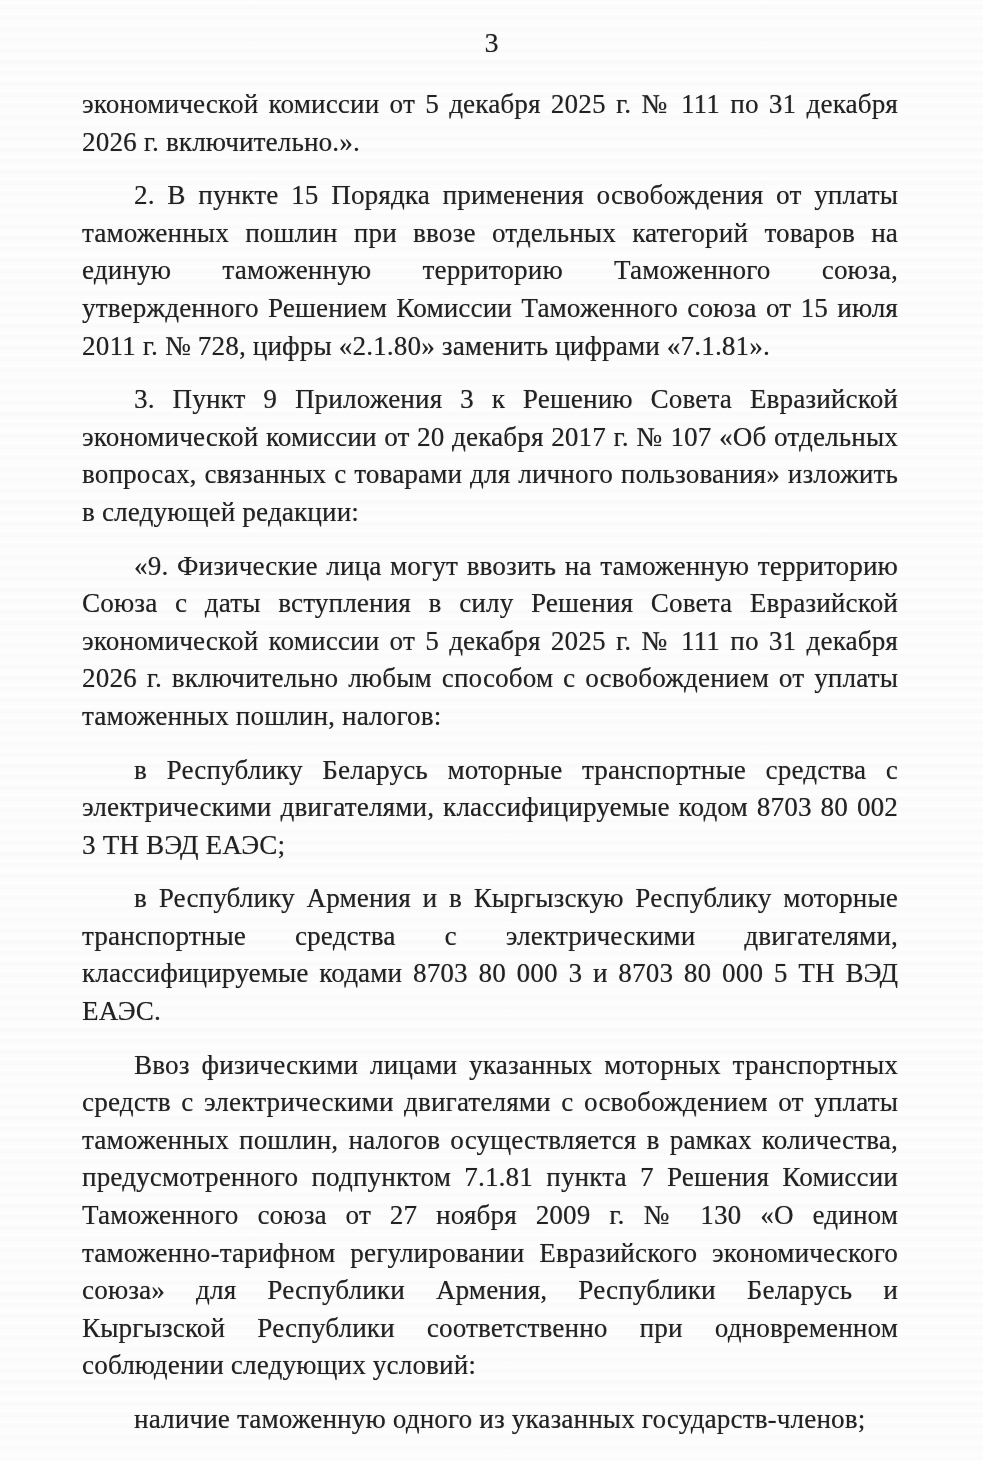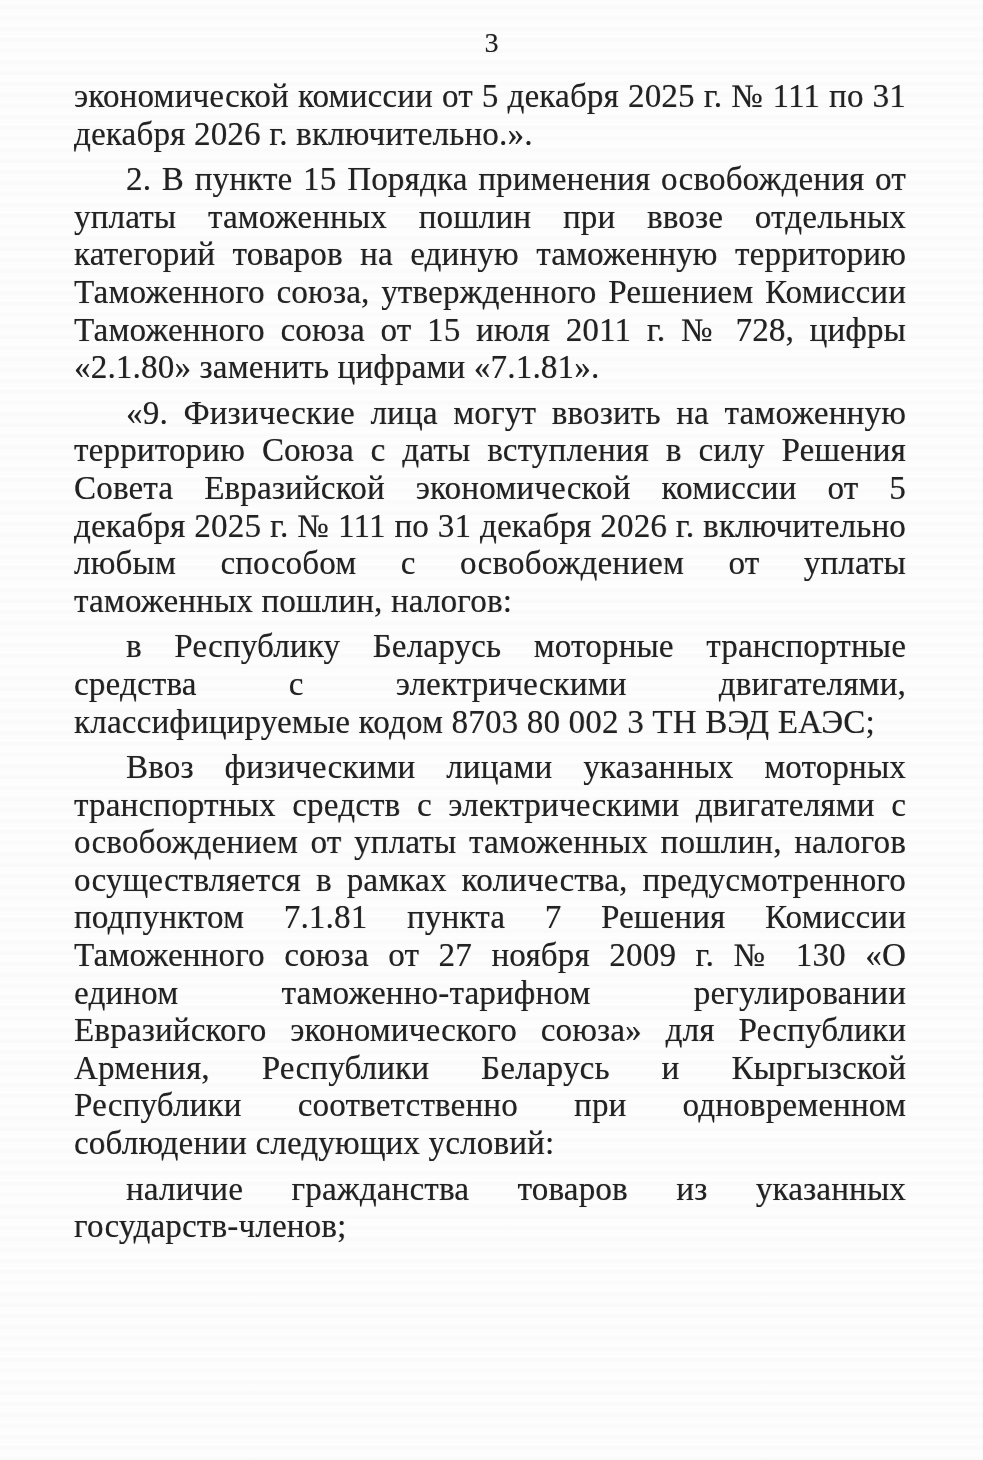--- a/index.html
+++ b/index.html
@@ -29,38 +29,40 @@
     line-height: 34px;
     text-shadow: 0.3px 0.3px 0.7px rgba(45,45,45,0.55);
   }
   .content {
     position: absolute;
     left: 66px;
     top: 70px;
     width: 848px;
   }
   .content p {
-    margin: 8px;
-    font-size: 33px;
+    margin: 16px;
+    font-size: 27px;
     line-height: 37.6px;
     letter-spacing: 0.2px;
     text-align: justify;
     text-align-last: left;
     text-shadow: 0.3px 0.3px 0.7px rgba(45,45,45,0.55);
   }
   .content p.indent {
     text-indent: 52px;
   }
 </style>
 </head>
 <body>
 
 <div class="page">
   <div class="page-number">3</div>
   <div class="content">
       <p>экономической комиссии от 5 декабря 2025 г. № 111 по 31 декабря 2026 г. включительно.».</p>
       <p class="indent">2. В пункте 15 Порядка применения освобождения от уплаты таможенных пошлин при ввозе отдельных категорий товаров на единую таможенную территорию Таможенного союза, утвержденного Решением Комиссии Таможенного союза от 15 июля 2011 г. № 728, цифры «2.1.80» заменить цифрами «7.1.81».</p>
+      <p class="indent">3. Пункт 9 Приложения 3 к Решению Совета Евразийской экономической комиссии от 20 декабря 2017 г. № 107 «Об отдельных вопросах, связанных с товарами для личного пользования» изложить в следующей редакции:</p>
       <p class="indent">«9. Физические лица могут ввозить на таможенную территорию Союза с даты вступления в силу Решения Совета Евразийской экономической комиссии от 5 декабря 2025 г. № 111 по 31 декабря 2026 г. включительно любым способом с освобождением от уплаты таможенных пошлин, налогов:</p>
       <p class="indent">в Республику Беларусь моторные транспортные средства с электрическими двигателями, классифицируемые кодом 8703 80 002 3 ТН ВЭД ЕАЭС;</p>
+      <p class="indent">в Республику Армения и в Кыргызскую Республику моторные транспортные средства с электрическими двигателями, классифицируемые кодами 8703 80 000 3 и 8703 80 000 5 ТН ВЭД ЕАЭС.</p>
       <p class="indent">Ввоз физическими лицами указанных моторных транспортных средств с электрическими двигателями с освобождением от уплаты таможенных пошлин, налогов осуществляется в рамках количества, предусмотренного подпунктом 7.1.81 пункта 7 Решения Комиссии Таможенного союза от 27 ноября 2009 г. № 130 «О едином таможенно-тарифном регулировании Евразийского экономического союза» для Республики Армения, Республики Беларусь и Кыргызской Республики соответственно при одновременном соблюдении следующих условий:</p>
-      <p class="indent">наличие гражданства товаров из указанных государств-членов;</p>
+      <p class="indent">наличие таможенную одного из указанных государств-членов;</p>
     </div>
 </div>
 
 </body></html>

